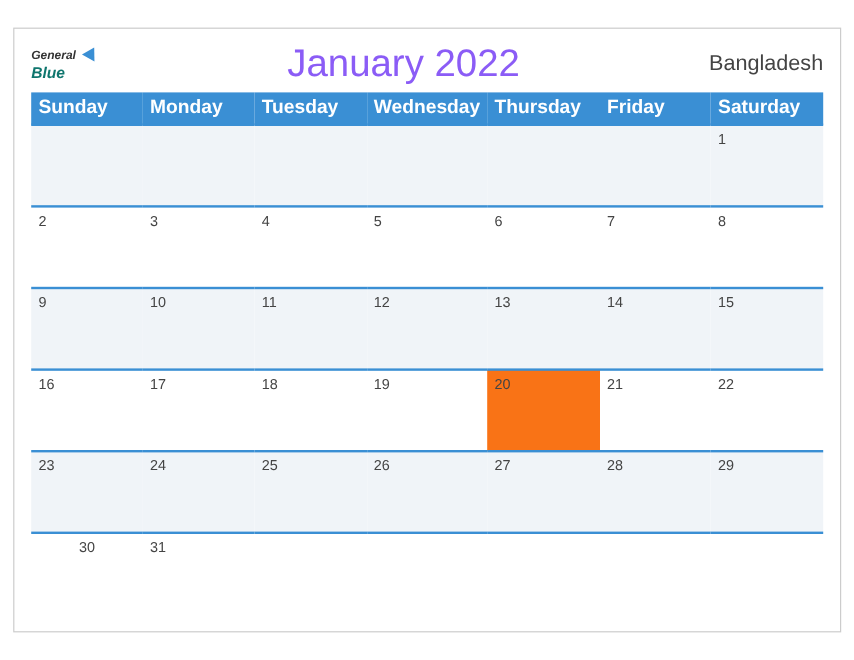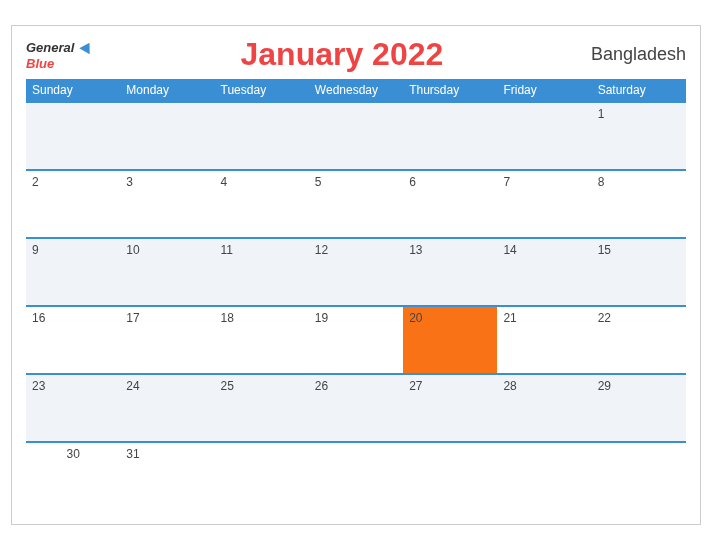--- a/index.html
+++ b/index.html
@@ -24,64 +24,64 @@
       align-items: center;
       justify-content: space-between;
       margin-bottom: 6px;
     }
     .logo {
       display: flex;
       flex-direction: column;
       line-height: 1;
     }
     .logo-general {
-      font-size: 13px;
+      font-size: 10px;
       color: #333;
       font-style: italic;
       font-weight: bold;
     }
     .logo-blue {
       font-size: 13px;
-      color: #ef4444;
+      color: #0f766e;
       font-style: italic;
       font-weight: bold;
     }
     .logo-triangle {
       display: inline-block;
       width: 0;
       height: 0;
       border-left: 6px solid transparent;
       border-right: 6px solid transparent;
       border-bottom: 10px solid #3a8fd4;
       margin-left: 2px;
       vertical-align: middle;
       transform: rotate(30deg);
     }
     .calendar-title {
       font-size: 32px;
-      font-weight: bold;
-      color: #ef4444;
+      font-weight: normal;
+      color: #8b5cf6;
       text-align: center;
       flex: 1;
     }
     .calendar-country {
       font-size: 18px;
       color: #444;
       text-align: right;
       min-width: 80px;
     }
     .calendar-grid {
       width: 100%;
       border-collapse: collapse;
     }
     .calendar-grid th {
       background: #3a8fd4;
       color: #fff;
-      font-size: 12px;
-      font-weight: normal;
+      font-size: 16px;
+      font-weight: bold;
       padding: 4px 6px;
       text-align: left;
       border: none;
     }
     .calendar-grid td {
       background: #f0f4f8;
       vertical-align: top;
       padding: 4px 6px 20px 6px;
       font-size: 12px;
       color: #333;

